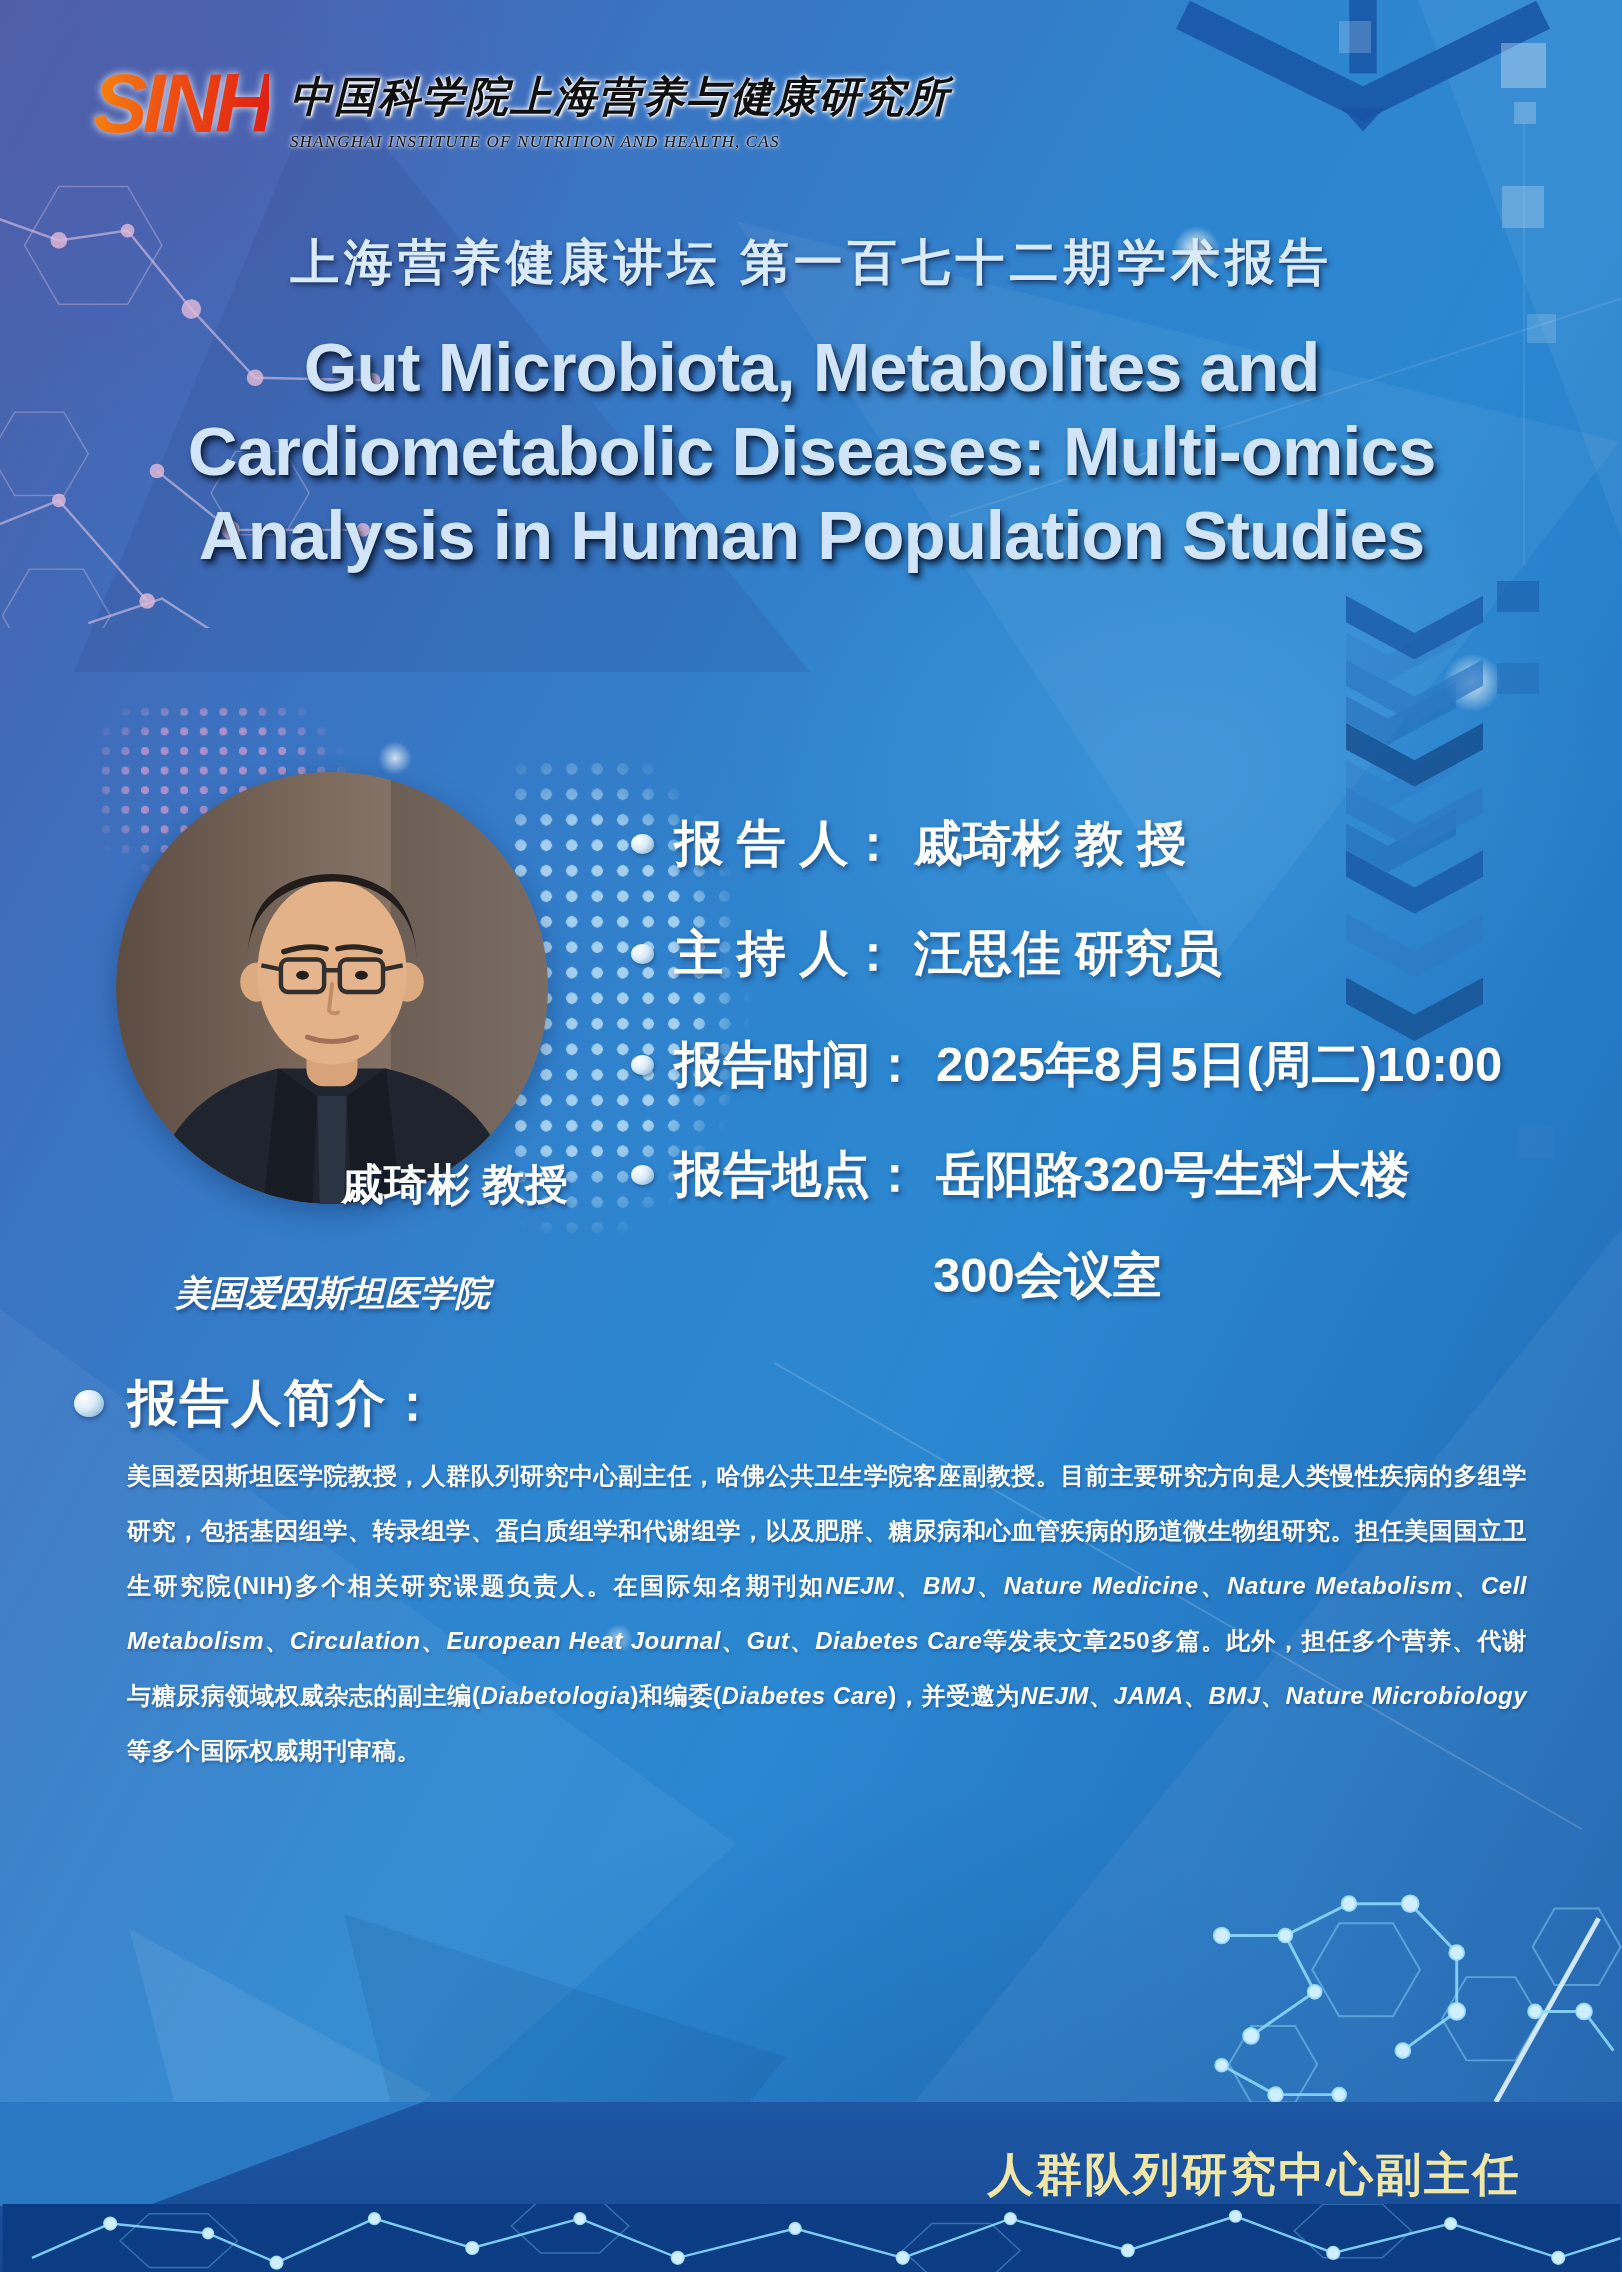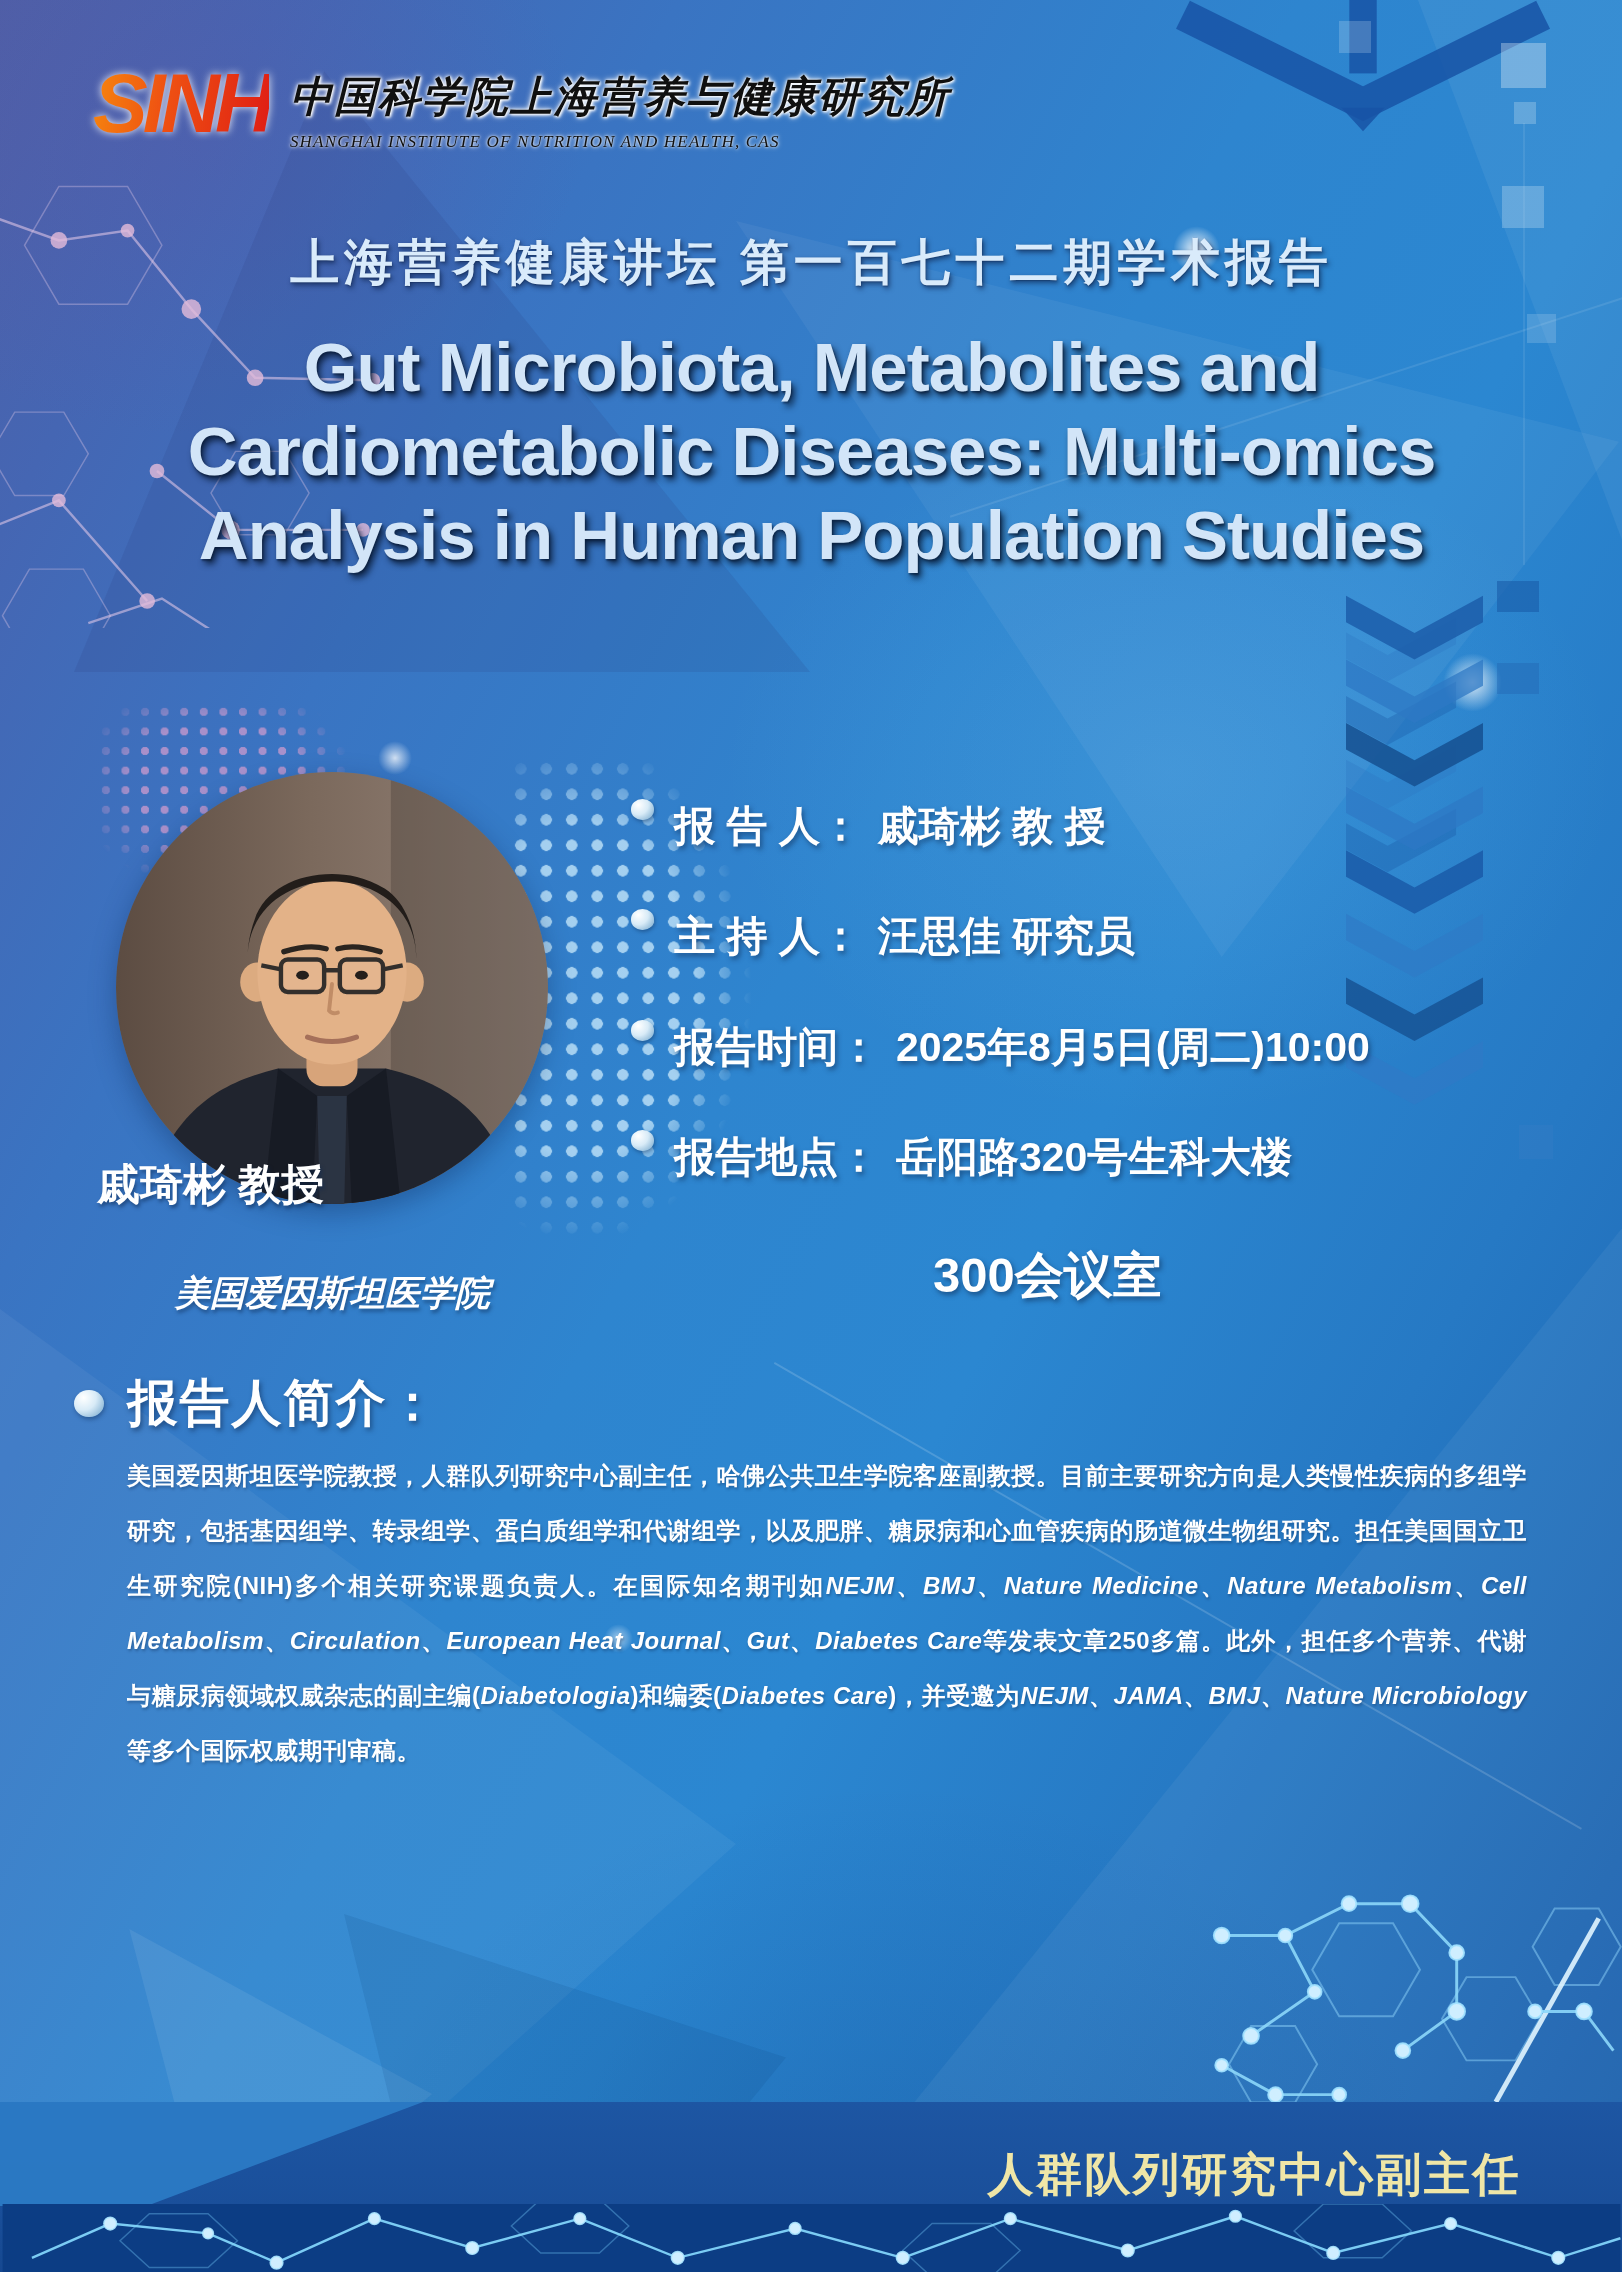--- a/index.html
+++ b/index.html
@@ -36,43 +36,43 @@
 
   .forum{position:absolute;top:230px;left:0;width:100%;text-align:center;
     font-size:49px;font-weight:bold;color:#d9ebfb;letter-spacing:4.9px;
     text-shadow:2px 3.4px 4.9px rgba(14,34,74,.65),0.5px 1px 1.5px rgba(14,34,74,.5);}
 
   .title{position:absolute;top:326px;left:0;width:100%;text-align:center;
     font-weight:bold;color:#d2e5f8;font-size:69px;line-height:84px;letter-spacing:-1px;
     text-shadow:3.4px 4.9px 5.9px rgba(6,22,48,.8),1px 1.5px 2px rgba(6,22,48,.55);}
 
   
-  .info-row{position:absolute;display:flex;align-items:flex-start;font-size:41px;font-weight:bold;color:#ffffff;
-    text-shadow:2px 2.9px 4.9px rgba(12,40,80,.55);white-space:nowrap;}
+  .info-row{position:absolute;display:flex;align-items:center;font-size:49px;font-weight:bold;color:#ffffff;
+    text-shadow:2px 2.9px 4.9px rgba(12,40,80,.55);white-space:nowrap;margin-top:12px;}
   .bullet{width:22.6px;height:20.6px;border-radius:50%;margin-right:20.6px;flex:0 0 auto;
     background:radial-gradient(circle at 32% 28%,#ffffff,#d8ebf7 45%,#9dc3de 75%,#7da6c6);
     box-shadow:1px 2px 3.9px rgba(12,40,80,.4);}
   .info-label{margin-right:16.7px;}
   .loc2{position:absolute;left:933px;top:1243px;font-size:49px;font-weight:bold;color:#fff;
     text-shadow:2px 2.9px 4.9px rgba(12,40,80,.55);}
 
   
   .dots-right{position:absolute;left:508px;top:756px;width:265px;height:510px;
     background-image:radial-gradient(circle,rgba(185,222,246,.85) 5.4px,rgba(185,222,246,0) 5.9px);
     background-size:25.5px 25.5px;
     -webkit-mask-image:radial-gradient(80% 62% at 28% 46%,#000 52%,transparent 80%);
     mask-image:radial-gradient(80% 62% at 28% 46%,#000 52%,transparent 80%);}
   .dots-left{position:absolute;left:96px;top:702px;width:265px;height:206px;
     background-image:radial-gradient(circle,rgba(196,152,205,.8) 3.9px,rgba(196,152,205,0) 4.4px);
     background-size:19.6px 19.6px;
     -webkit-mask-image:radial-gradient(70% 70% at 45% 40%,#000 45%,transparent 75%);
     mask-image:radial-gradient(70% 70% at 45% 40%,#000 45%,transparent 75%);}
   .photo-wrap{position:absolute;left:116px;top:772px;width:432px;height:432px;border-radius:50%;
     overflow:hidden;box-shadow:0 8.8px 27px rgba(8,35,80,.35);}
-  .speaker-name{position:absolute;left:97px;top:1156px;width:471px;text-align:left;
+  .speaker-name{position:absolute;left:97px;top:1156px;width:471px;text-align:right;
     font-size:43px;font-weight:bold;color:#fff;text-shadow:1.5px 2.5px 3.9px rgba(12,40,80,.55);}
   .speaker-aff{position:absolute;left:97px;top:1228px;width:471px;text-align:center;
     font-size:35px;font-style:italic;font-weight:bold;color:#fff;text-shadow:1.5px 2.5px 3.9px rgba(12,40,80,.5);margin-top:42px;}
 
   
   .bio-head-row{position:absolute;left:74px;top:1370px;display:flex;align-items:center;}
   .bullet-lg{width:30px;height:27.5px;border-radius:50%;margin-right:23.6px;
     background:radial-gradient(circle at 32% 28%,#ffffff,#d8ebf7 45%,#9dc3de 75%,#7da6c6);
     box-shadow:1px 2.5px 4.4px rgba(12,40,80,.4);}
   .bio-heading{font-size:50px;font-weight:bold;color:#fff;text-shadow:2px 2.9px 4.9px rgba(12,40,80,.55);letter-spacing:2px;}

